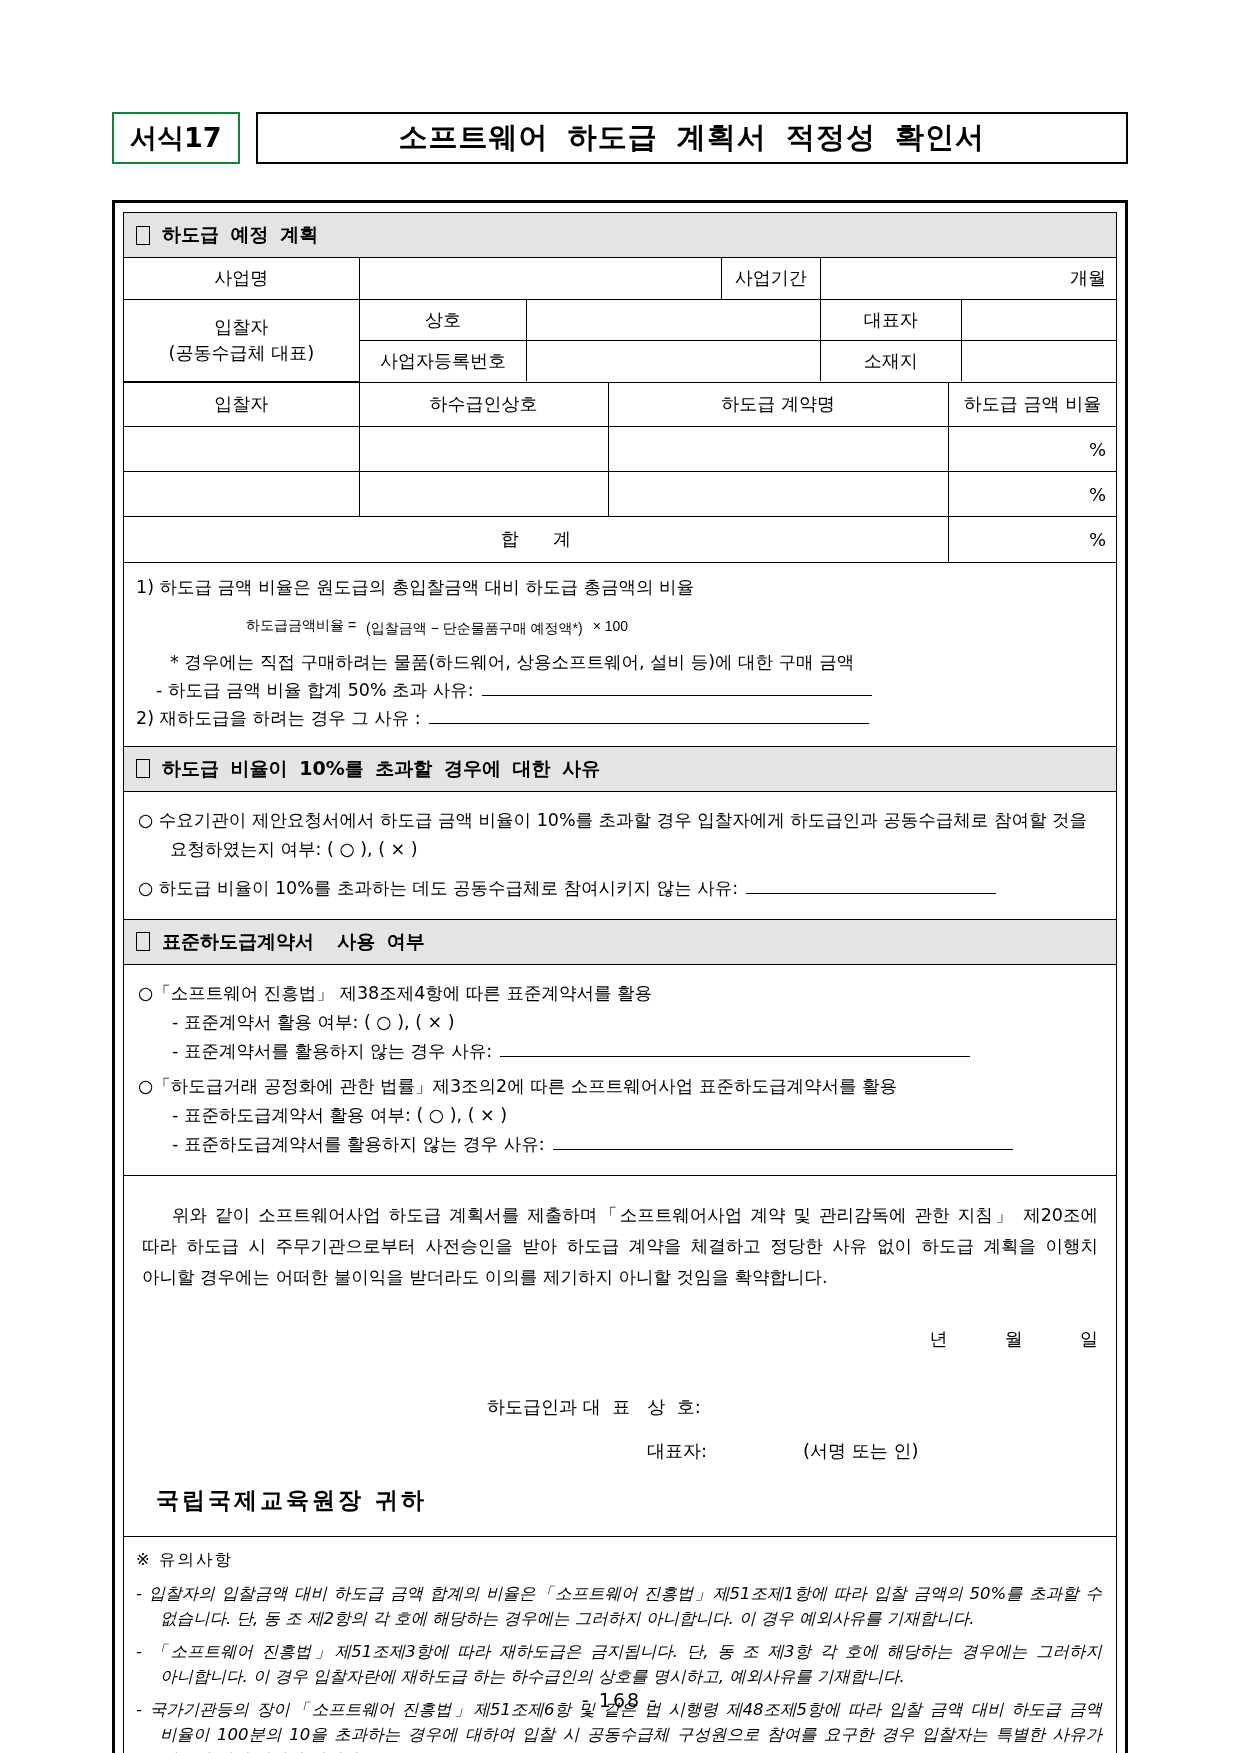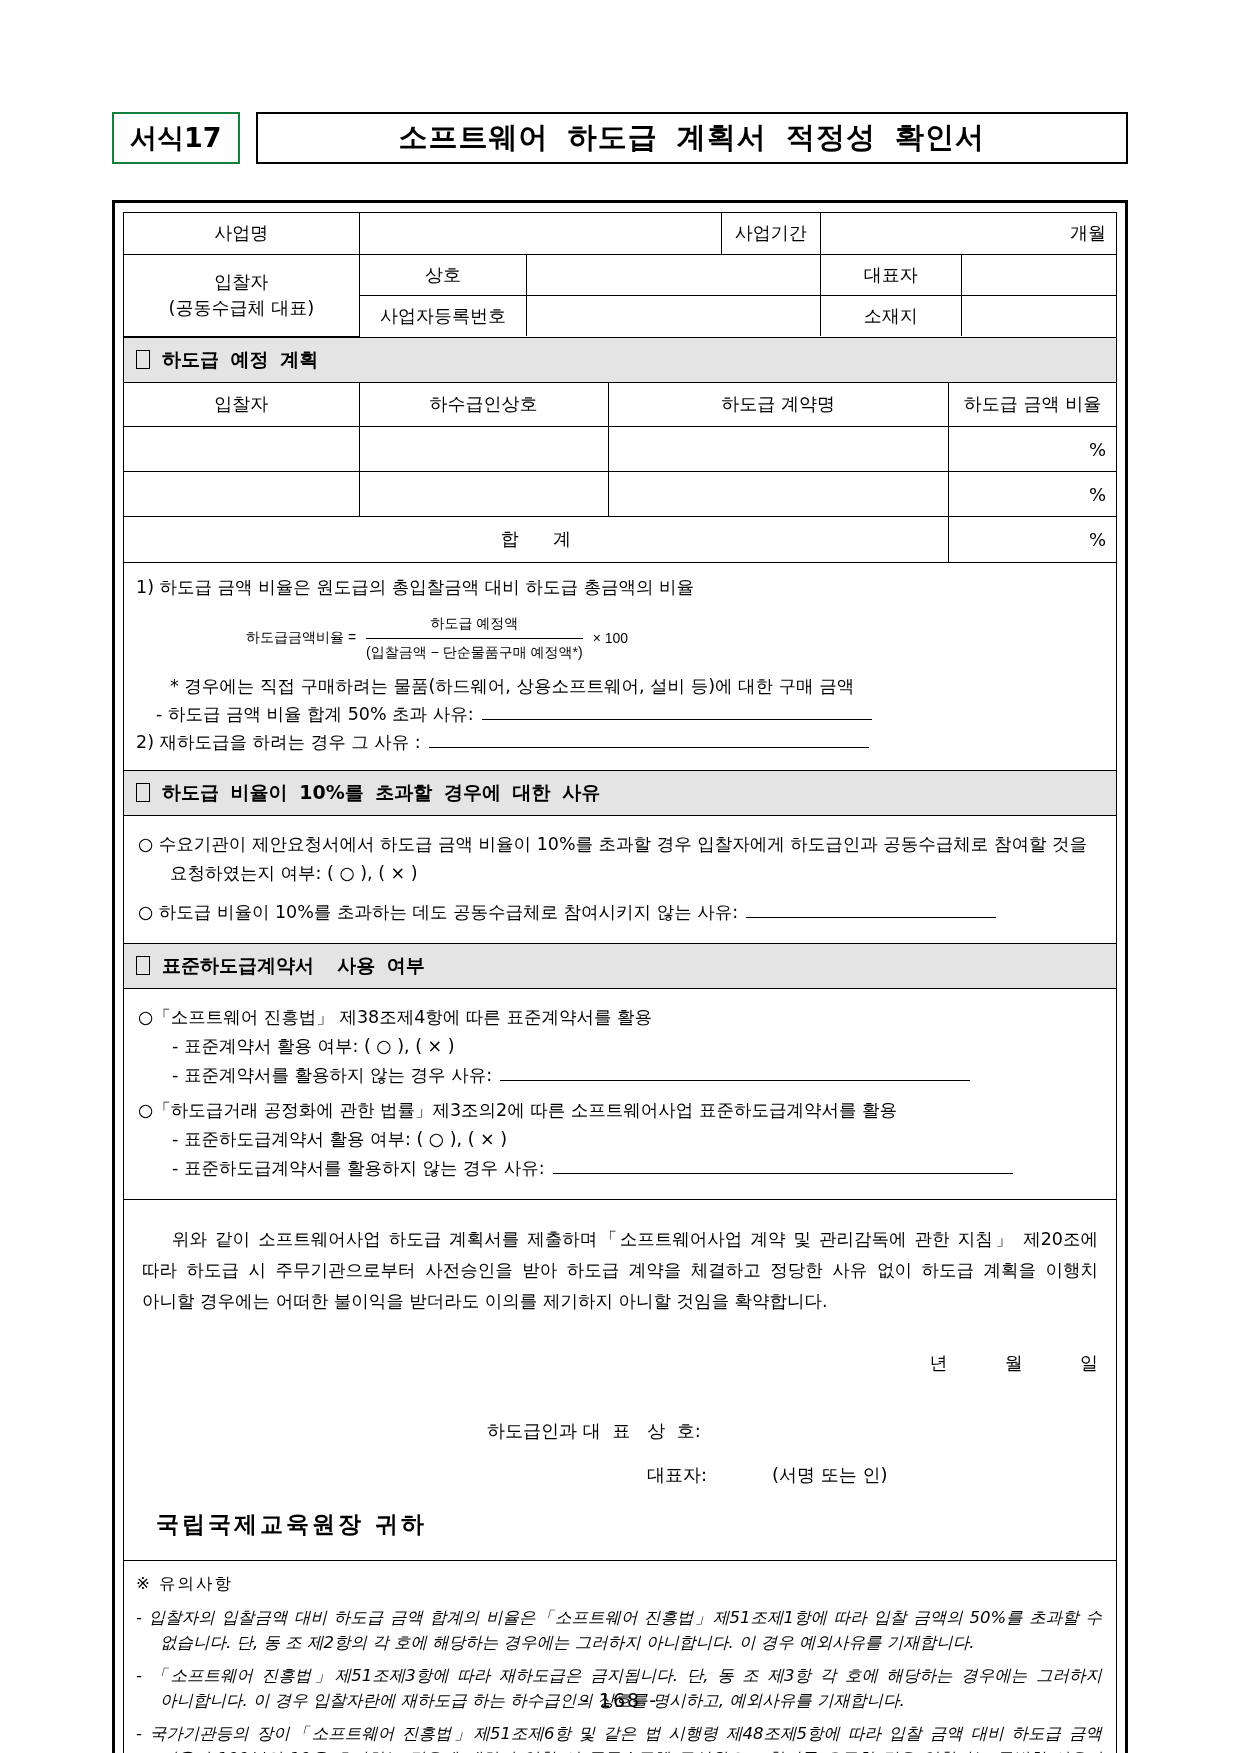--- a/index.html
+++ b/index.html
@@ -111,21 +111,21 @@
   
   .decl-blk { padding: 24px 18px 18px 18px; }
   .decl-par {
     font-size: 17.5px; line-height: 31px;
     text-indent: 30px; text-align: justify;
     word-break: keep-all;
   }
   .date-line { margin-top: 34px; text-align: right; padding-left: 330px; font-size: 18px; }
   .sign1 { margin-top: 44px; padding-left: 345px; font-size: 18px; }
   .sign2 { margin-top: 20px; padding-left: 505px; font-size: 18px; display: flex; }
-  .sign2 .seal { margin-left: 65px; }
+  .sign2 .seal { margin-left: 96px; }
   .recipient {
     margin-top: 22px;
     font-size: 23px; font-weight: bold; letter-spacing: 3px;
     padding-left: 14px; padding-bottom: 2px;
   }
 
   
   .notice-blk { padding: 10px 14px 16px 12px; font-size: 16.5px; }
   .notice-hd { line-height: 26px; margin-bottom: 4px; letter-spacing: 2px; }
   .notice-item {
@@ -143,20 +143,25 @@
 </head>
 <body>
 
 <div class="page-header">
   <div class="form-tag-box">서식17</div>
   <div class="title-box">소프트웨어 하도급 계획서 적정성 확인서</div>
 </div>
 
 <div class="outer-box">
   <div class="form-body">
+
+    <div class="blk sec-hd">
+      <span class="chk"></span>
+      <span>하도급 예정 계획</span>
+    </div>
 
     <div class="blk">
       <table class="info-table">
         <colgroup>
           <col style="width:23.7%">
             <col style="width:16.9%">
             <col style="width:19.6%">
           <col style="width:10%">
             <col style="width:14.2%">
             <col style="width:15.6%">
@@ -181,25 +186,20 @@
         <tr>
           <td class="lbl">사업자등록번호</td>
           <td class="val" colspan="2"></td>
           <td class="lbl">소재지</td>
           <td class="val"></td>
         </tr>
       </tbody>
         </table>
     </div>
 
-    <div class="blk sec-hd">
-      <span class="chk"></span>
-      <span>하도급 예정 계획</span>
-    </div>
-
     <div class="blk">
       <table class="plan-table">
         <colgroup>
           <col style="width:23.7%">
             <col style="width:25.1%">
             <col style="width:34.3%">
             <col style="width:16.9%">
         </colgroup>
         <tbody>
             <tr>
@@ -226,21 +226,20 @@
         </tr>
       </tbody>
         </table>
     </div>
 
     <div class="blk notes-blk">
       <div class="note-line">1) 하도급 금액 비율은 원도급의 총입찰금액 대비 하도급 총금액의 비율</div>
       <div class="formula-row">
         <span>하도급금액비율 =</span>
         <span class="frac">
-          <span class="num">하도급 예정액</span>
           <span class="den">(입찰금액 − 단순물품구매 예정액*)</span>
         </span>
         <span>× 100</span>
       </div>
       <div class="note-line indent1">* 경우에는 직접 구매하려는 물품(하드웨어, 상용소프트웨어, 설비 등)에 대한 구매 금액</div>
       <div class="note-line indent2">
         <span>- 하도급 금액 비율 합계 50% 초과 사유:</span><span class="blank" style="width:390px"></span>
       </div>
       <div class="note-line">
         <span>2) 재하도급을 하려는 경우 그 사유 :</span><span class="blank" style="width:440px"></span>

